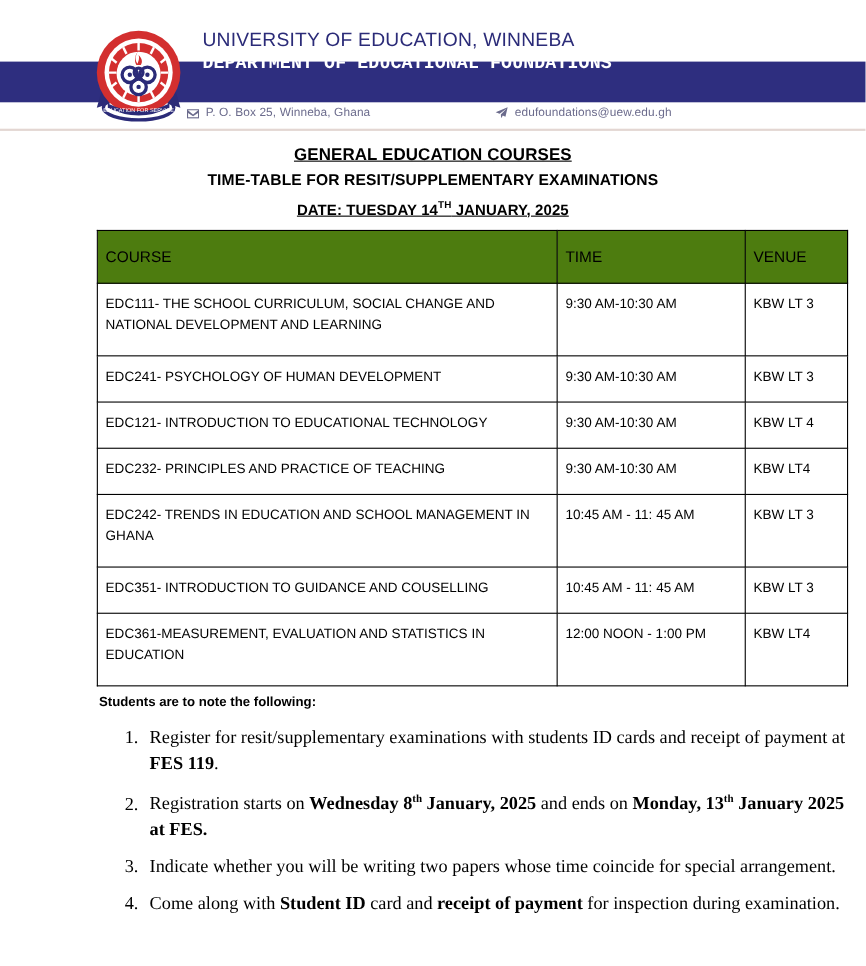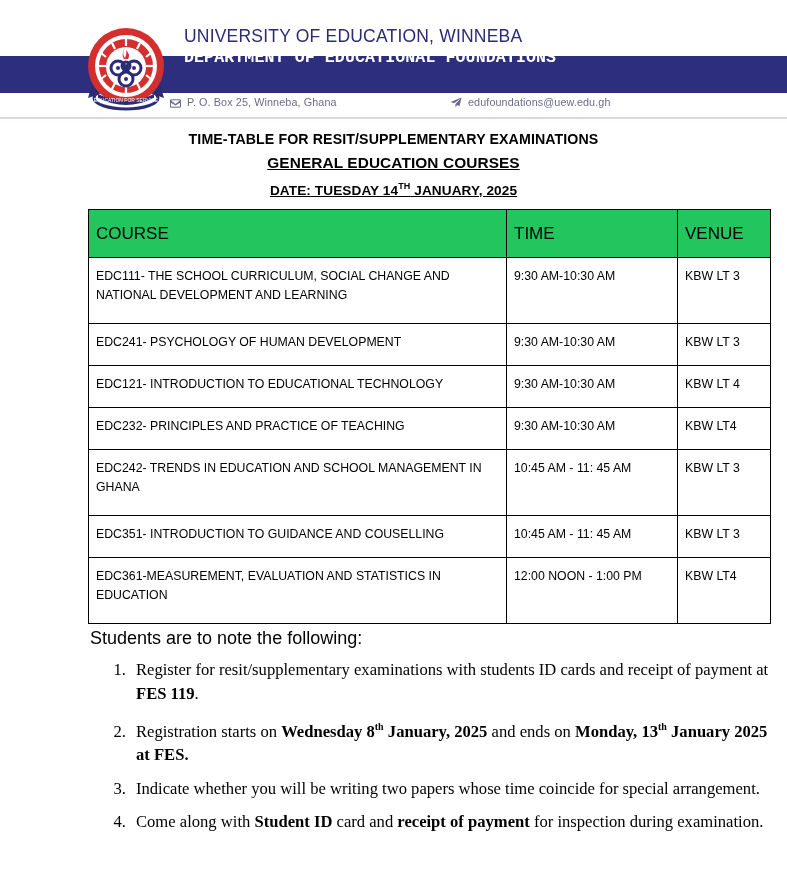--- a/index.html
+++ b/index.html
@@ -145,48 +145,48 @@
     border: 1.3px solid #000000;
     vertical-align: top;
     padding: 9px 8px 9px 7px;
     font-size: 12.3px;
     line-height: 19px;
     color: #000000;
     text-align: left;
     font-weight: normal;
   }
   table#timetable thead th {
-    background: #22c55e;
+    background: #4d7c0f;
     height: 37px;
     vertical-align: middle;
     padding-top: 5px;
     padding-bottom: 5px;
-    font-size: 17px;
+    font-size: 14px;
   }
   .col-course { width: 418px; }
   .col-time   { width: 171px; }
   .col-venue  { width: 93px; }
   td.cell-course { padding-top: 11px; }
   .code { font-weight: normal; }
   tr.r-tall td { height: 47px; }
   tr.r-short td { height: 23px; }
 
   
   #notes {
     position: absolute;
     left: 90px;
     top: 628px;
     width: 680px;
     color: #000000;
     font-family: "Liberation Serif", serif;
   }
   #notes-heading {
     font-family: "Liberation Sans", sans-serif;
-    font-size: 18px;
-    font-weight: normal;
+    font-size: 12px;
+    font-weight: bold;
     line-height: 20px;
     margin-bottom: 1px;
   }
   ol#notes-list {
     margin: 0;
     padding-left: 40px;
     font-size: 16.6px;
     line-height: 23.5px;
   }
   ol#notes-list li {
@@ -278,22 +278,22 @@
         <svg width="12" height="11" viewBox="0 0 12 11" aria-hidden="true">
           <path d="M11.5 0.6 L0.6 5.1 L4.2 6.3 L10.6 1.6 L5.3 7.2 L5.6 10.4 L7.1 8.0 L9.5 9.2 Z" fill="#6b6b8c"></path>
         </svg>
       </span>
       <span>edufoundations@uew.edu.gh</span>
     </div>
   </div>
 </div>
 
 <div id="titles">
+  <div id="title-sub"><span>GENERAL EDUCATION COURSES</span></div>
   <div id="title-main">TIME-TABLE FOR RESIT/SUPPLEMENTARY EXAMINATIONS</div>
-  <div id="title-sub"><span>GENERAL EDUCATION COURSES</span></div>
   <div id="title-date"><span>DATE: TUESDAY 14<sup>TH</sup> JANUARY, 2025</span></div>
 </div>
 
 <div id="tt-wrap">
   <table id="timetable">
     <colgroup>
       <col class="col-course">
         <col class="col-time">
         <col class="col-venue">
     </colgroup>

